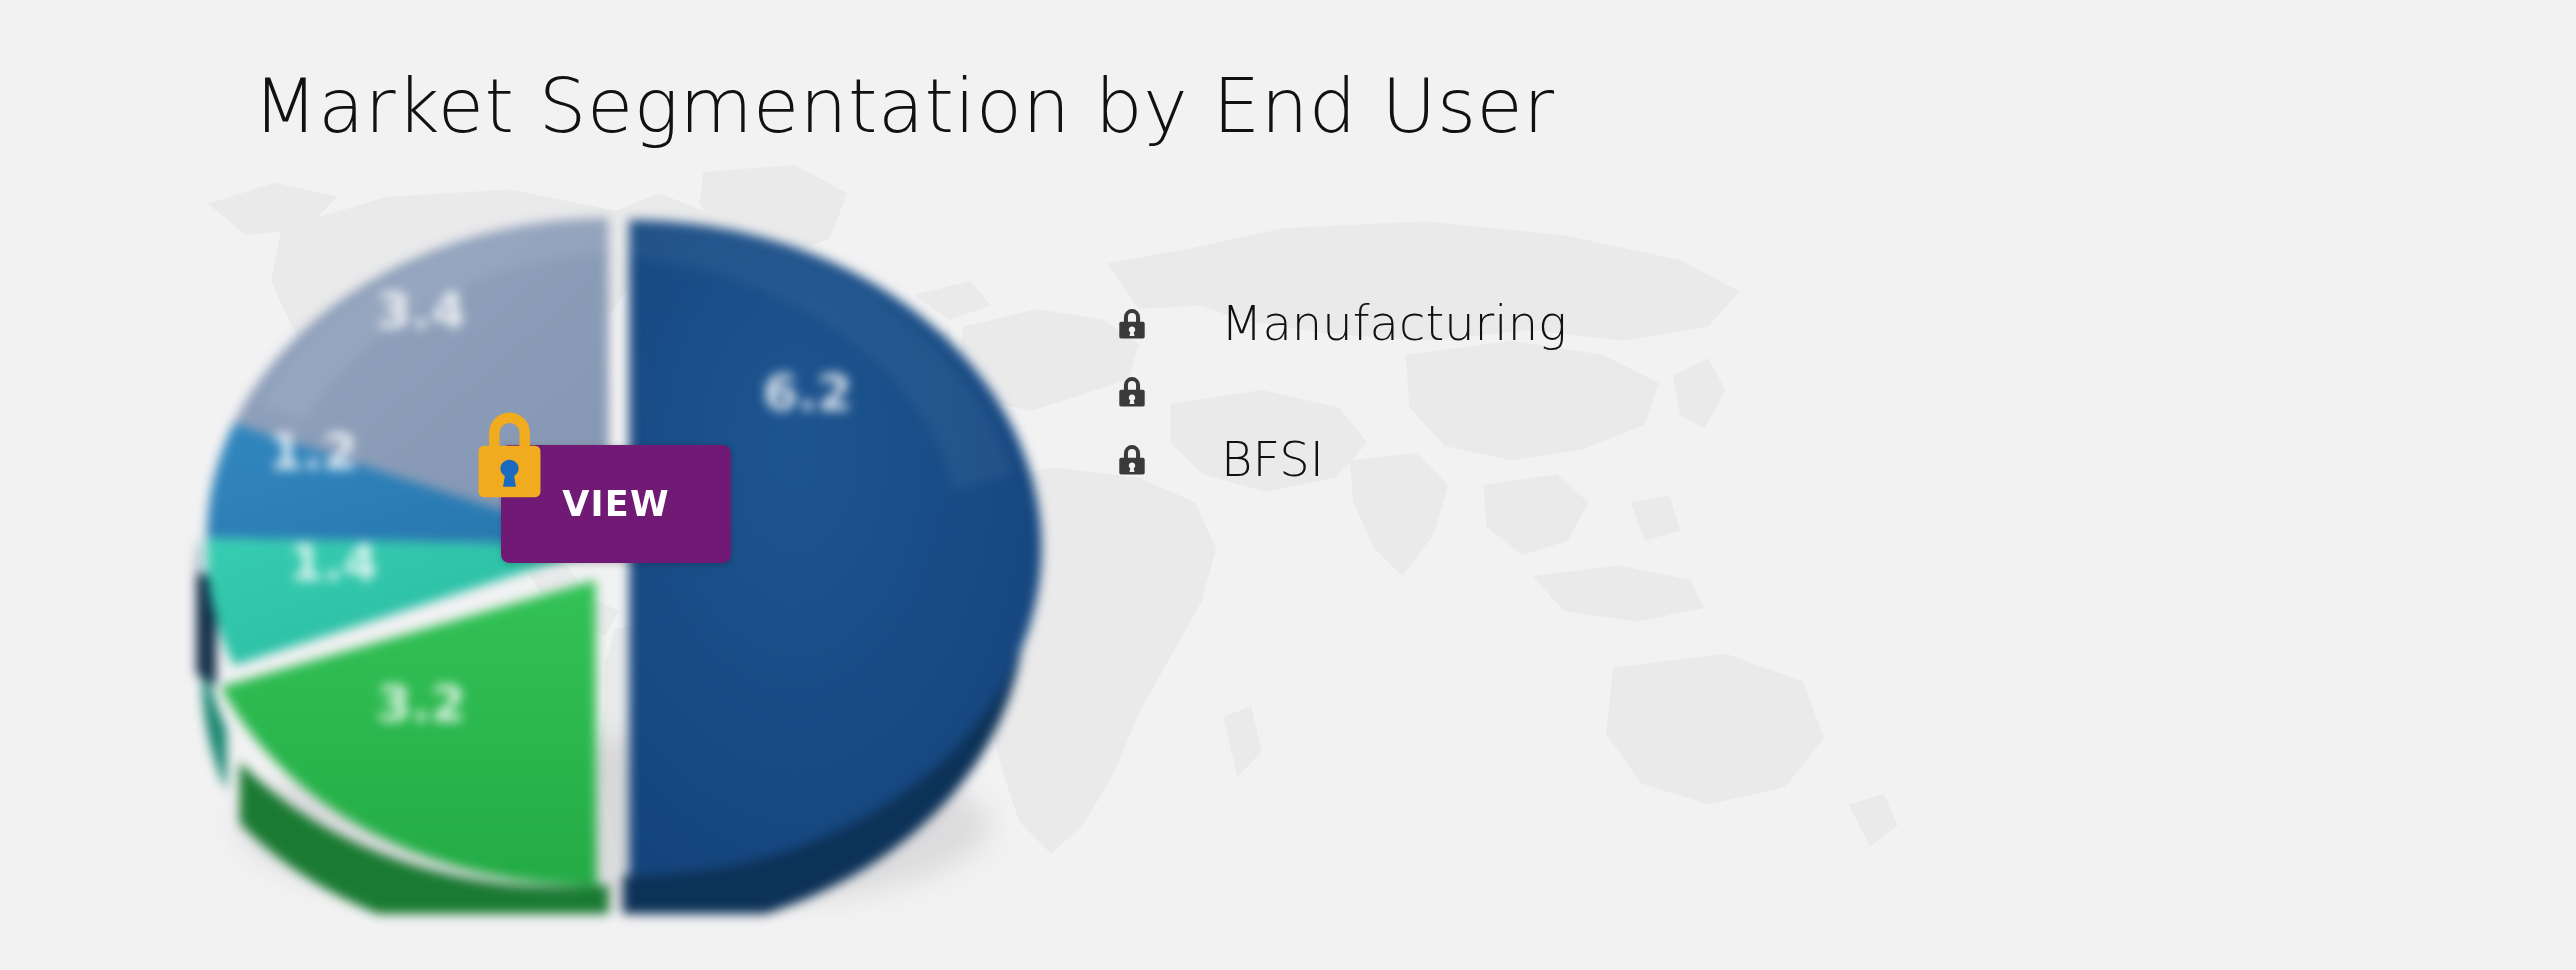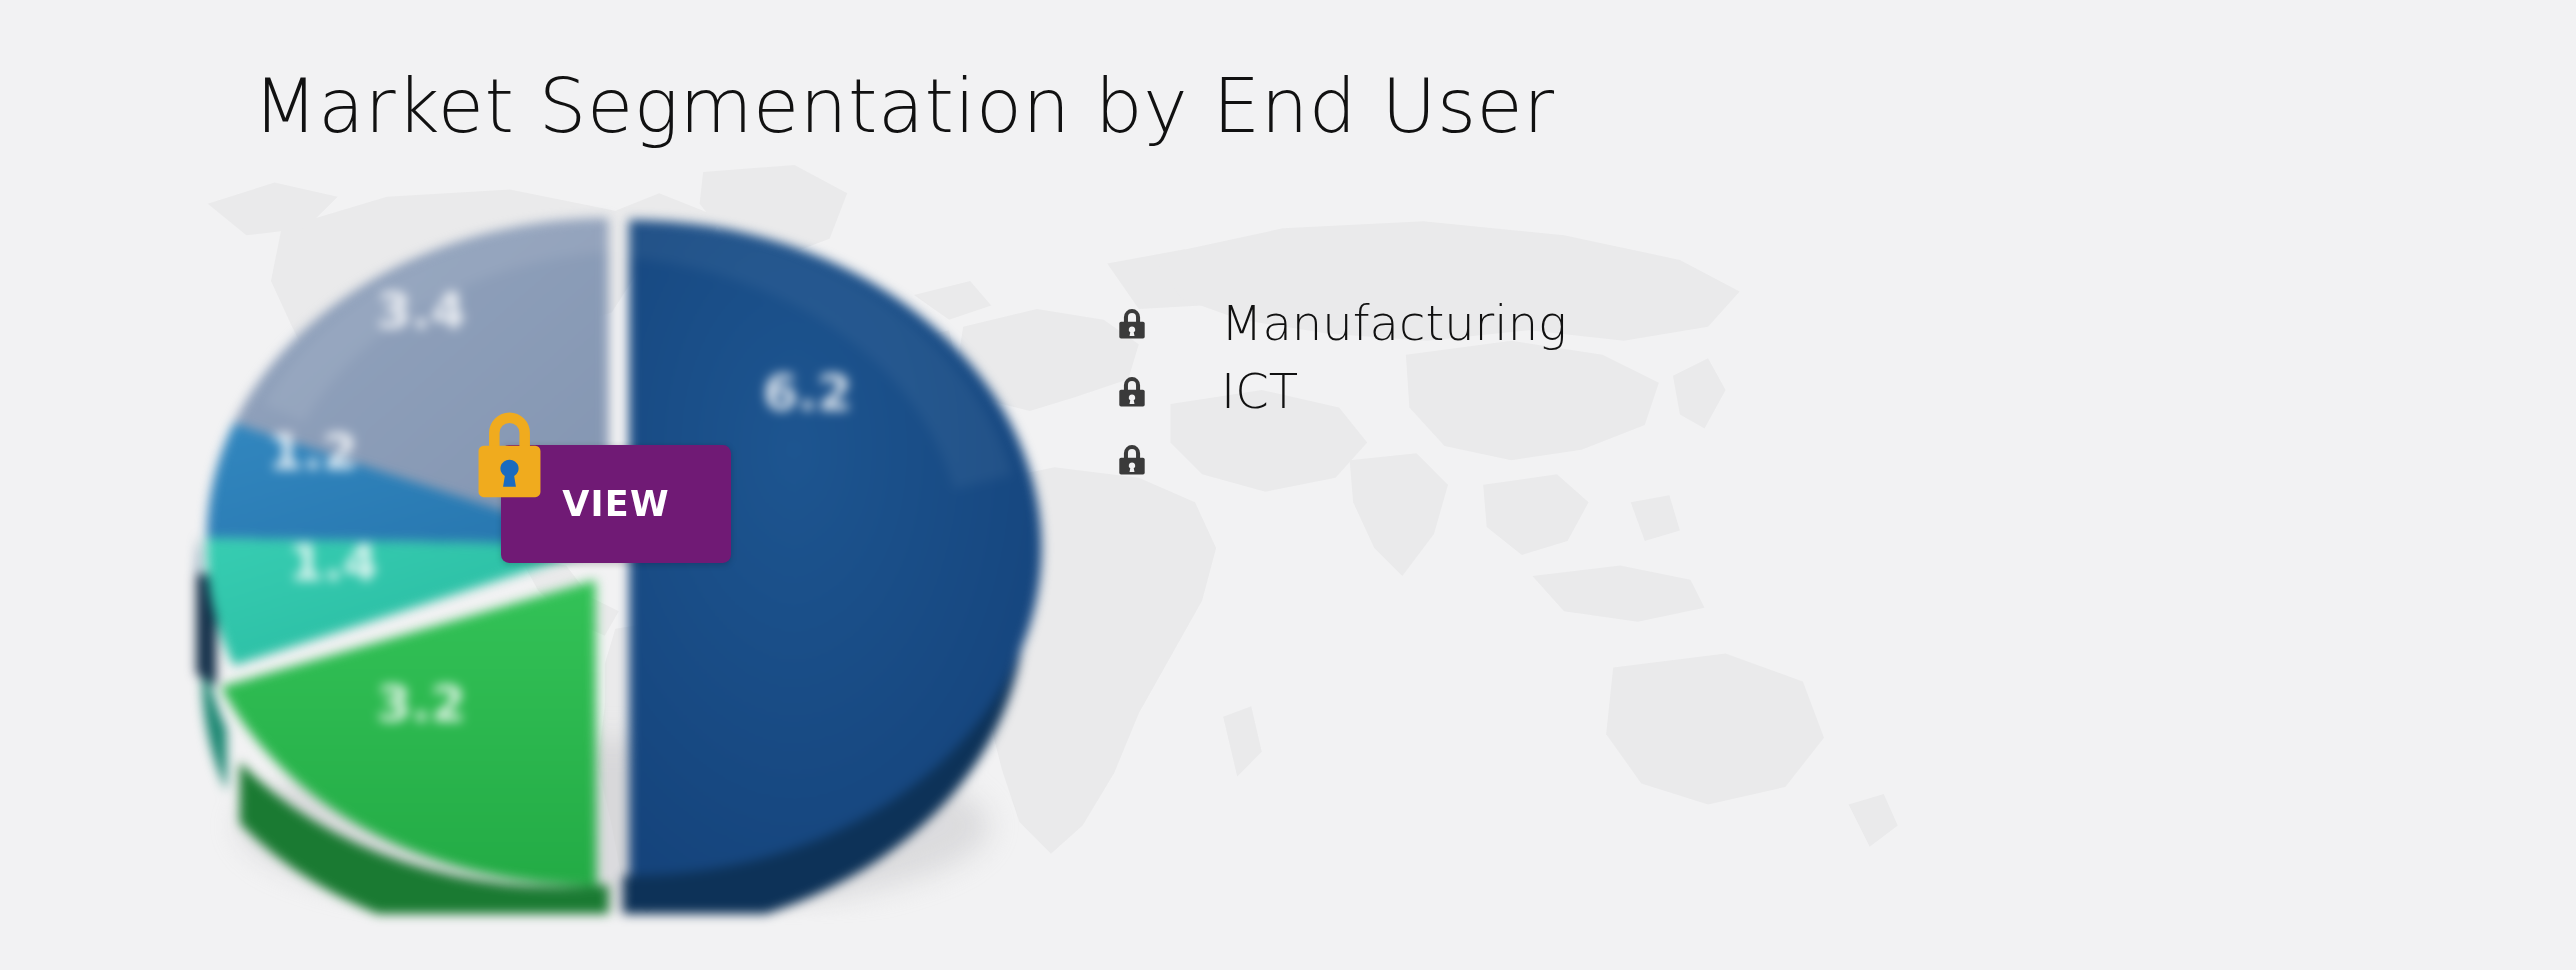--- a/index.html
+++ b/index.html
@@ -271,39 +271,39 @@
       <span class="legend-lock-icon">
         <svg viewBox="0 0 52 56" aria-hidden="true">
           <path d="M12 26 V17 a14 14 0 0 1 28 0 v9 h-7 v-9 a7 7 0 0 0 -14 0 v9 Z" fill="#3a3a3a"></path>
           <rect x="4" y="25" width="44" height="29" rx="3" fill="#3a3a3a"></rect>
           <path d="M26 33 a5.5 5.5 0 0 1 3 10.2 l1.3 6.3 h-8.6 l1.3 -6.3 A5.5 5.5 0 0 1 26 33 Z" fill="#f2f2f3"></path>
         </svg>
       </span>
       <span class="legend-label">Manufacturing</span>
     </div>
 
-    <div class="legend-item">
-      <span class="legend-lock-icon">
-        <svg viewBox="0 0 52 56" aria-hidden="true">
-          <path d="M12 26 V17 a14 14 0 0 1 28 0 v9 h-7 v-9 a7 7 0 0 0 -14 0 v9 Z" fill="#3a3a3a"></path>
-          <rect x="4" y="25" width="44" height="29" rx="3" fill="#3a3a3a"></rect>
-          <path d="M26 33 a5.5 5.5 0 0 1 3 10.2 l1.3 6.3 h-8.6 l1.3 -6.3 A5.5 5.5 0 0 1 26 33 Z" fill="#f2f2f3"></path>
-        </svg>
-      </span>
-      <span class="legend-label">ICT</span>
-    </div>
 
     <div class="legend-item">
       <span class="legend-lock-icon">
         <svg viewBox="0 0 52 56" aria-hidden="true">
           <path d="M12 26 V17 a14 14 0 0 1 28 0 v9 h-7 v-9 a7 7 0 0 0 -14 0 v9 Z" fill="#3a3a3a"></path>
           <rect x="4" y="25" width="44" height="29" rx="3" fill="#3a3a3a"></rect>
           <path d="M26 33 a5.5 5.5 0 0 1 3 10.2 l1.3 6.3 h-8.6 l1.3 -6.3 A5.5 5.5 0 0 1 26 33 Z" fill="#f2f2f3"></path>
         </svg>
       </span>
     </div>
 
+    <div class="legend-item">
+      <span class="legend-lock-icon">
+        <svg viewBox="0 0 52 56" aria-hidden="true">
+          <path d="M12 26 V17 a14 14 0 0 1 28 0 v9 h-7 v-9 a7 7 0 0 0 -14 0 v9 Z" fill="#3a3a3a"></path>
+          <rect x="4" y="25" width="44" height="29" rx="3" fill="#3a3a3a"></rect>
+          <path d="M26 33 a5.5 5.5 0 0 1 3 10.2 l1.3 6.3 h-8.6 l1.3 -6.3 A5.5 5.5 0 0 1 26 33 Z" fill="#f2f2f3"></path>
+        </svg>
+      </span>
+      <span class="legend-label">BFSI</span>
+    </div>
 
 
   </div>
 
 </div>
 
 
 </body></html>

